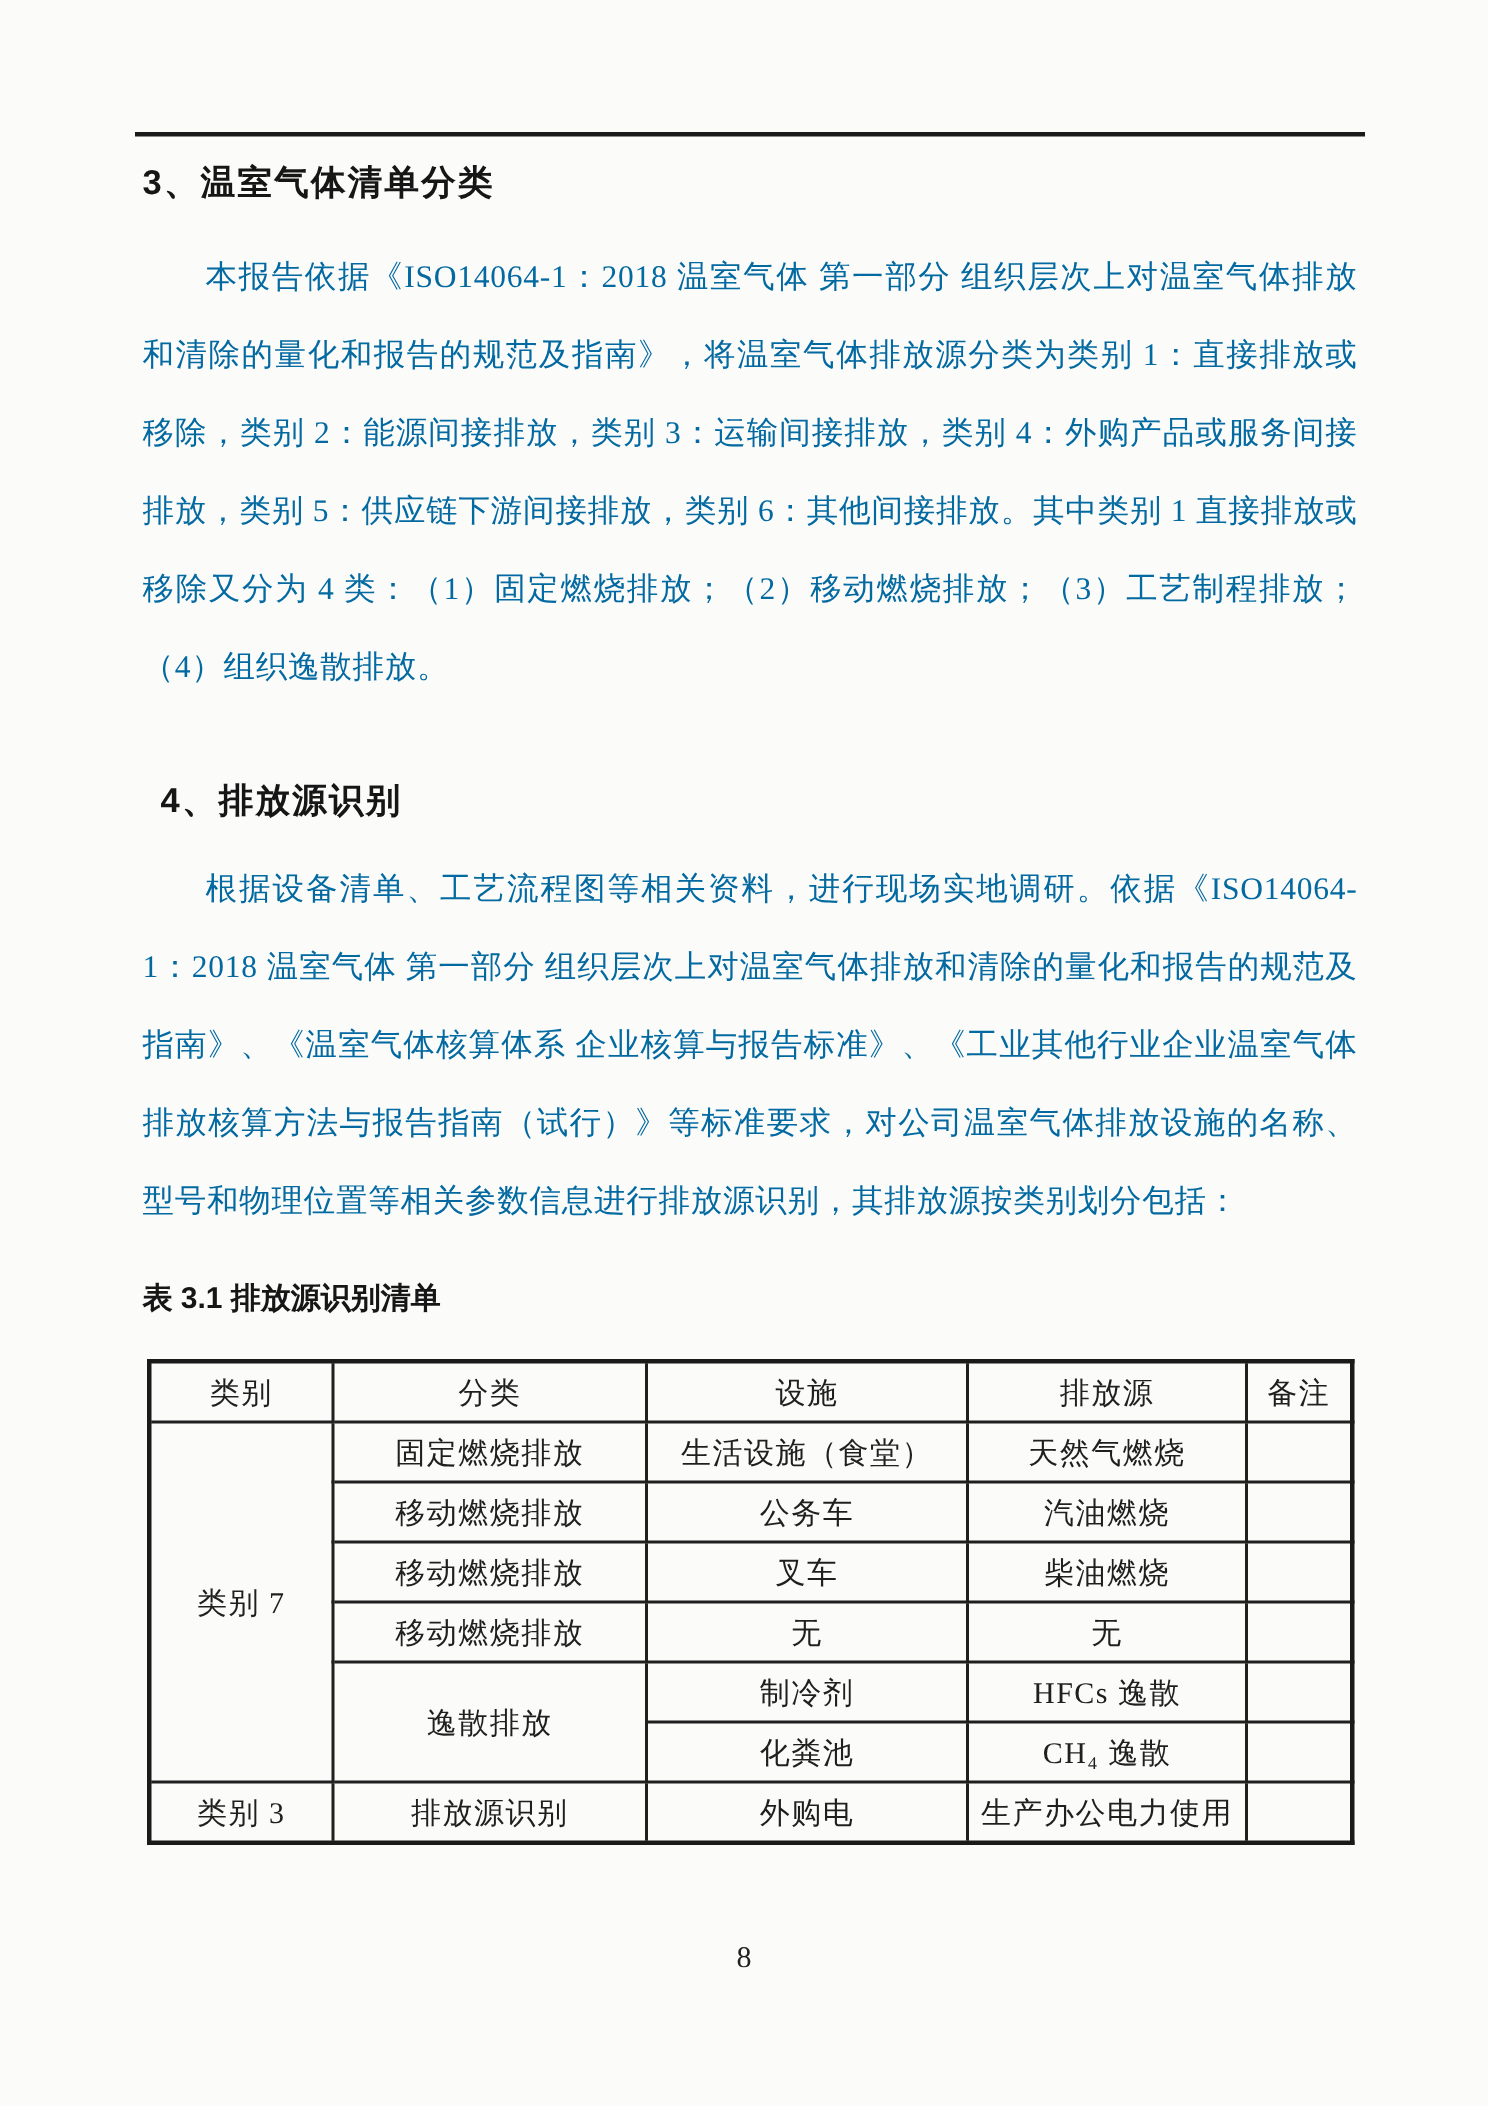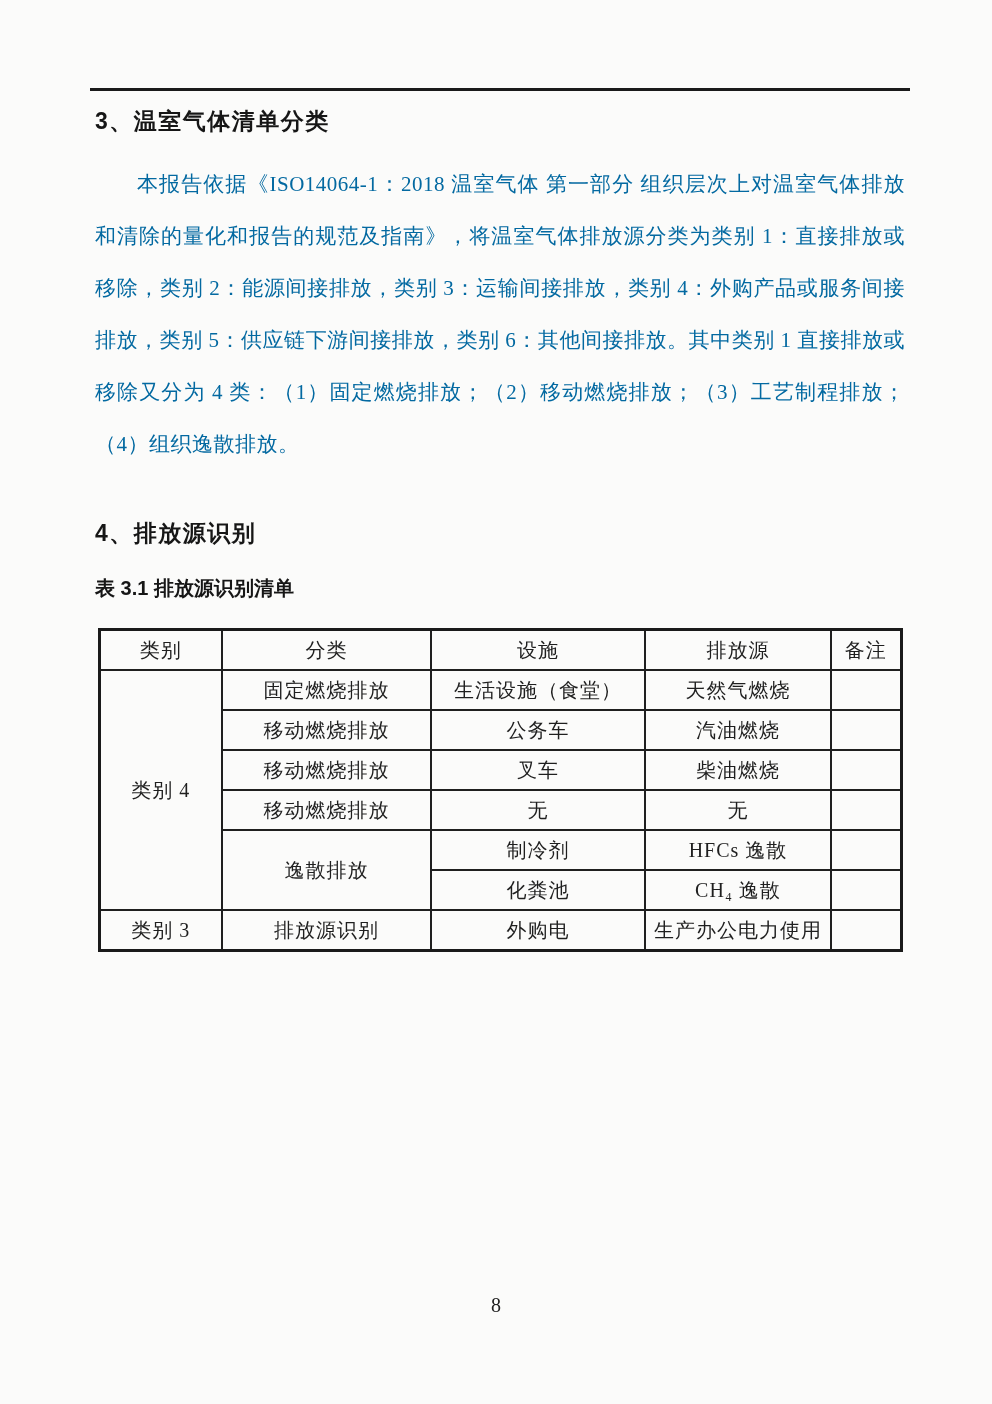--- a/index.html
+++ b/index.html
@@ -25,21 +25,21 @@
   }
   h2.sec-heading {
     font-family: "Liberation Sans", sans-serif;
     font-size: 23px;
     font-weight: 700;
     letter-spacing: 1.5px;
     color: #161616;
     margin: 0;
     line-height: 30px;
   }
-  h2.sec-heading.second { margin-top: 48px; }
+  h2.sec-heading.second { margin-top: 48px; margin-left: 12px; }
   p.body-para {
     margin: 22px 0 0 0;
     font-size: 21px;
     line-height: 52px;
     text-align: justify;
     text-justify: inter-character;
     text-indent: 2em;
     letter-spacing: 0.5px;
     color: #0369a1;
   }
@@ -88,41 +88,42 @@
   <div class="header-rule"></div>
 
   <div class="content">
 
     <h2 class="sec-heading">3、温室气体清单分类</h2>
 
     <p class="body-para">本报告依据《ISO14064-1：2018 温室气体 第一部分 组织层次上对温室气体排放和清除的量化和报告的规范及指南》，将温室气体排放源分类为类别 1：直接排放或移除，类别 2：能源间接排放，类别 3：运输间接排放，类别 4：外购产品或服务间接排放，类别 5：供应链下游间接排放，类别 6：其他间接排放。其中类别 1 直接排放或移除又分为 4 类：（1）固定燃烧排放；（2）移动燃烧排放；（3）工艺制程排放；（4）组织逸散排放。</p>
 
     <h2 class="sec-heading second">4、排放源识别</h2>
 
+    <p class="body-para second">根据设备清单、工艺流程图等相关资料，进行现场实地调研。依据《ISO14064-1：2018 温室气体 第一部分 组织层次上对温室气体排放和清除的量化和报告的规范及指南》、《温室气体核算体系 企业核算与报告标准》、《工业其他行业企业温室气体排放核算方法与报告指南（试行）》等标准要求，对公司温室气体排放设施的名称、型号和物理位置等相关参数信息进行排放源识别，其排放源按类别划分包括：</p>
 
     <div class="table-caption">表 3.1 排放源识别清单</div>
 
     <table class="emission-table">
       <colgroup>
         <col style="width:123px">
         <col style="width:209px">
         <col style="width:214px">
         <col style="width:186px">
         <col style="width:70px">
       </colgroup>
       <tbody>
         <tr>
           <th>类别</th>
           <th>分类</th>
           <th>设施</th>
           <th>排放源</th>
           <th>备注</th>
         </tr>
         <tr>
-          <td rowspan="6">类别 4</td>
+          <td rowspan="6">类别 7</td>
           <td>固定燃烧排放</td>
           <td>生活设施（食堂）</td>
           <td>天然气燃烧</td>
           <td></td>
         </tr>
         <tr>
           <td>移动燃烧排放</td>
           <td>公务车</td>
           <td>汽油燃烧</td>
           <td></td>

